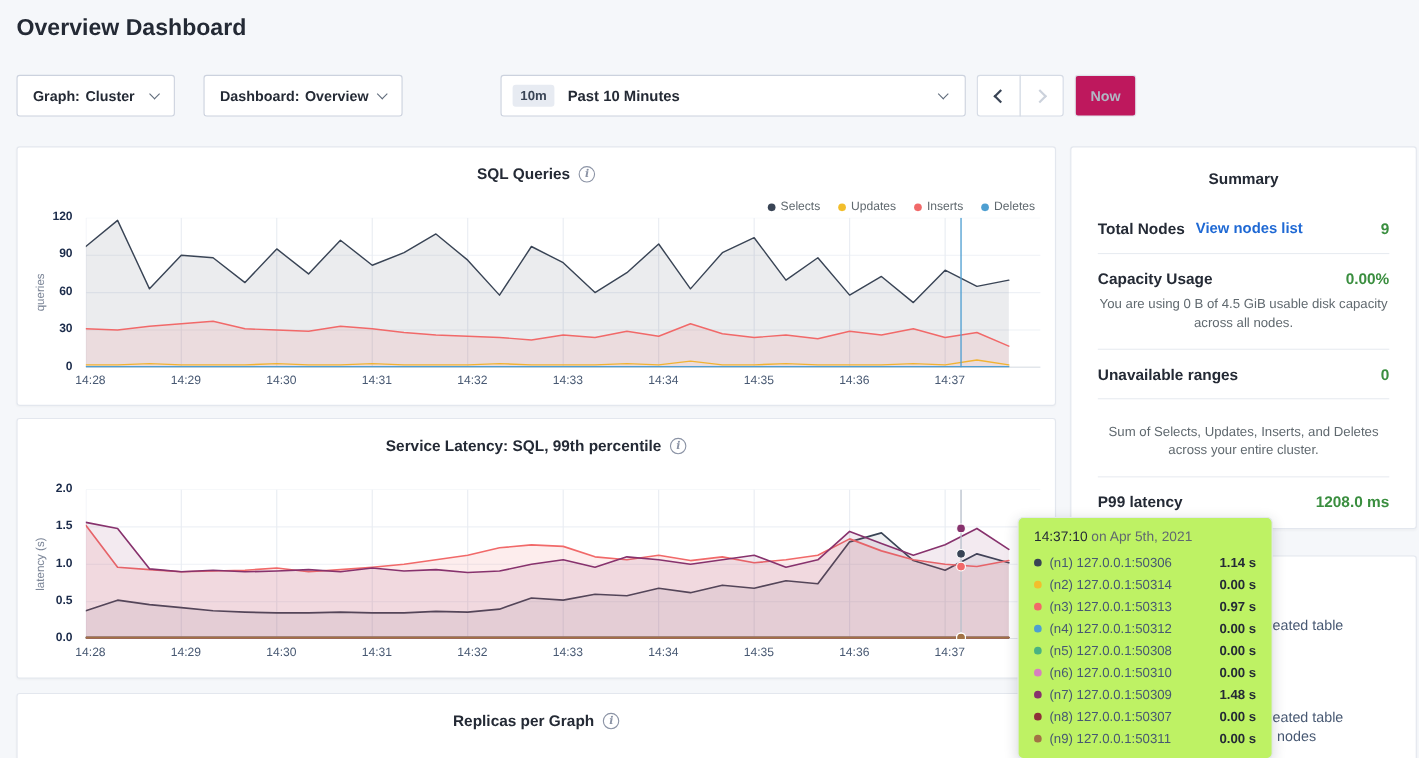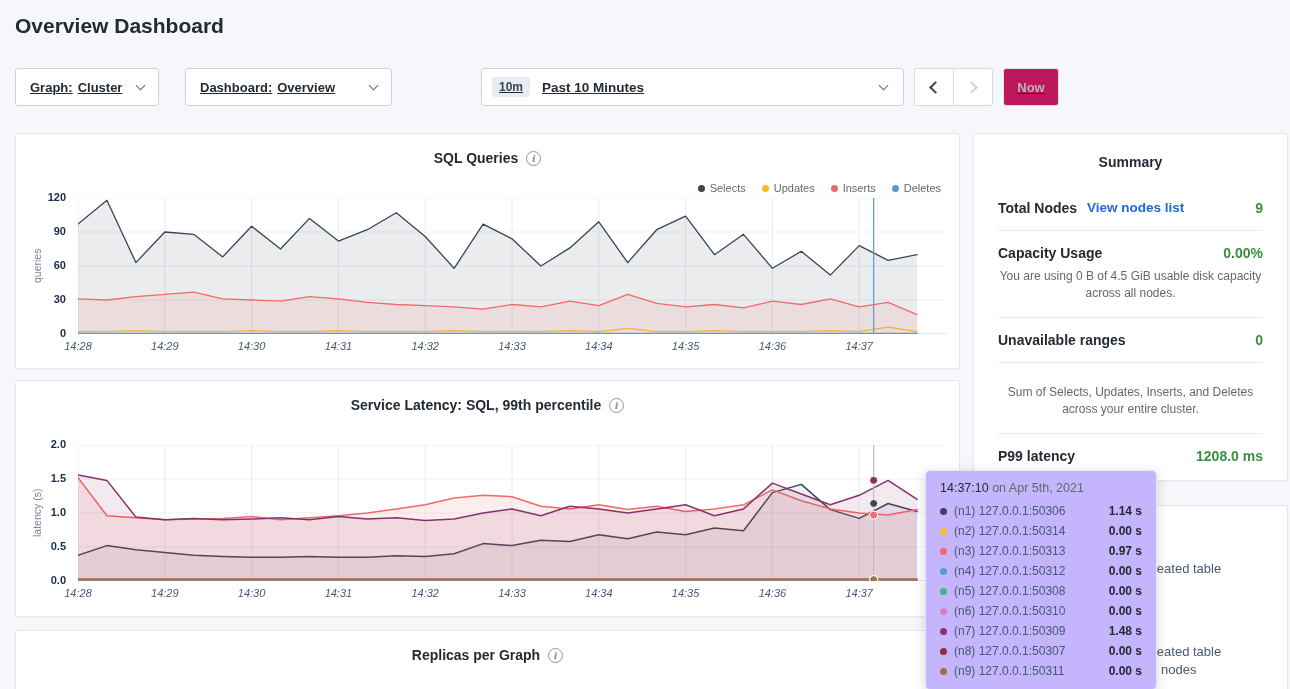--- a/index.html
+++ b/index.html
@@ -7,29 +7,29 @@
   body {
     position: relative;
     overflow: hidden;
     background: #f5f7fa;
     font-family: "Liberation Sans", sans-serif;
     color: #242a35;
   }
   .page-title { position:absolute; left:15px; top:14px; font-size:21px; font-weight:700; color:#242a35; }
 
   
-  .controls { position:absolute; left:15px; top:68px; display:flex; align-items:flex-end;text-decoration:underline; }
+  .controls { position:absolute; left:15px; top:68px; display:flex; align-items:flex-end; }
   .dd {
     height:38px; background:#fff; border:1px solid #ccd2de; border-radius:3px;
     display:flex; align-items:center; padding:0 14px; font-size:13px; font-weight:700;
     color:#242a35; cursor:pointer; font-family:inherit;
   }
   .dd .dd-label { color:#242a35; margin-right:5px; }
   .dd-graph { width:144px; margin-right:26px; }
-  .dd-dash  { width:207px; margin-right:48px; }
+  .dd-dash  { width:181px; margin-right:48px; }
   .chev { width:7px; height:7px; border-right:1.5px solid #5f6b7a; border-bottom:1.5px solid #5f6b7a;
           transform:rotate(45deg); margin-left:auto; margin-top:-4px; }
   .time-sel {
     width:423px; height:38px; background:#fff; border:1px solid #ccd2de; border-radius:3px;
     display:flex; align-items:center; padding:0 16px 0 10px; cursor:pointer; font-family:inherit;
     margin-right:10px;
     margin-left:41px;
   }
   .time-badge { background:#e7ebf2; border-radius:3px; padding:3px 7px; font-size:12px; font-weight:700; color:#394455; }
   .time-label { margin-left:12px; font-size:13.5px; font-weight:700; color:#242a35; }
@@ -63,21 +63,21 @@
   .legend .leg-dot { width:7px; height:7px; border-radius:50%; }
 
   .ylab { position:absolute; left:14px; top:64px; height:136px; width:14px;
           writing-mode:vertical-rl; transform:rotate(180deg); display:flex; align-items:center; justify-content:center;
           font-size:10.5px; color:#7b8597; }
   .yticks { position:absolute; left:0; top:64px; width:50px; height:136px; }
   .yticks span { position:absolute; left:0; right:0; text-align:right; font-size:11px; font-weight:700; color:#1b2b4a; }
   .plot { position:absolute; left:62px; top:64px; width:868px; height:136px; }
   .plot svg { display:block; }
   .xticks { position:absolute; left:62px; top:206px; width:868px; height:16px; }
-  .xticks span { position:absolute; width:36px; text-align:center; font-size:11px; color:#475872;font-style:italic; }
+  .xticks span { position:absolute; width:36px; text-align:right; font-size:11px; color:#475872; }
 
   
   .card-summary { padding:0 24px; }
   .summary-head { text-align:center; padding:20px 0 16px; font-size:14px; font-weight:700; color:#242a35; }
   .srow { padding:14px 0; border-bottom:1px solid #e8ecf1; }
   .srow:last-child { border-bottom:none; }
   .srow-main { display:flex; align-items:flex-start; }
   .slabel { font-size:14px; font-weight:700; color:#242a35; }
   .slink { font-size:13.5px; font-weight:700; color:#1f69d4; margin-left:10px; text-decoration:none; cursor:pointer; }
   .sval { margin-left:auto; font-size:14px; font-weight:700; color:#3a8e3f; }
@@ -85,21 +85,21 @@
 
   
   .card-events { overflow:hidden; }
   .frag { position:absolute; font-size:13px; color:#475872; white-space:nowrap; }
   .frag1 { left:172px; top:55px; }
   .frag2 { left:172px; top:138px; }
   .frag3 { left:187px; top:156px; }
 
   
   .tooltip { position:absolute; left:925px; top:470px; width:232px; z-index:50;
-             background:#c4b5fd; border:1px solid #e4e8ee; border-radius:5px;
+             background:#bef264; border:1px solid #e4e8ee; border-radius:5px;
              box-shadow:0 3px 12px rgba(33,43,54,0.18); padding:10px 14px 8px; }
   .tt-head { font-size:12.5px; margin-bottom:6px; }
   .tt-time { color:#242a35; }
   .tt-date { color:#60696f; }
   .tt-row { display:flex; align-items:center; height:20px; }
   .tt-dot { width:7px; height:7px; border-radius:50%; margin-right:7px; flex:none; }
   .tt-label { font-size:12px; color:#475872; flex:1; }
   .tt-val { font-size:12px; font-weight:700; color:#242a35; text-align:right; min-width:42px; }
 </style>
 </head>

